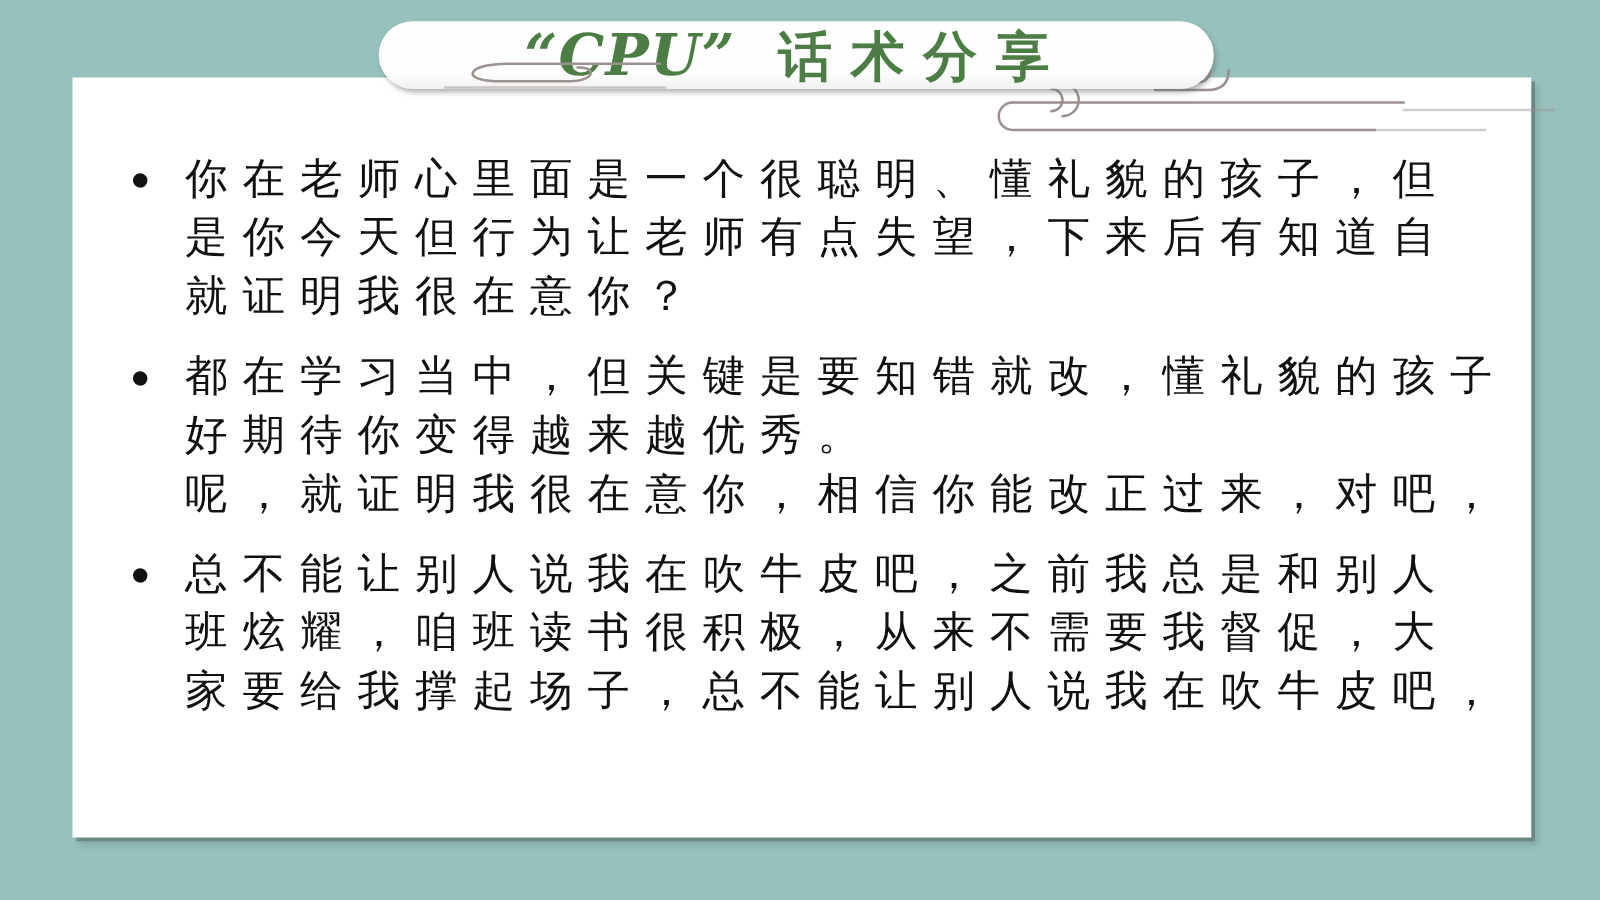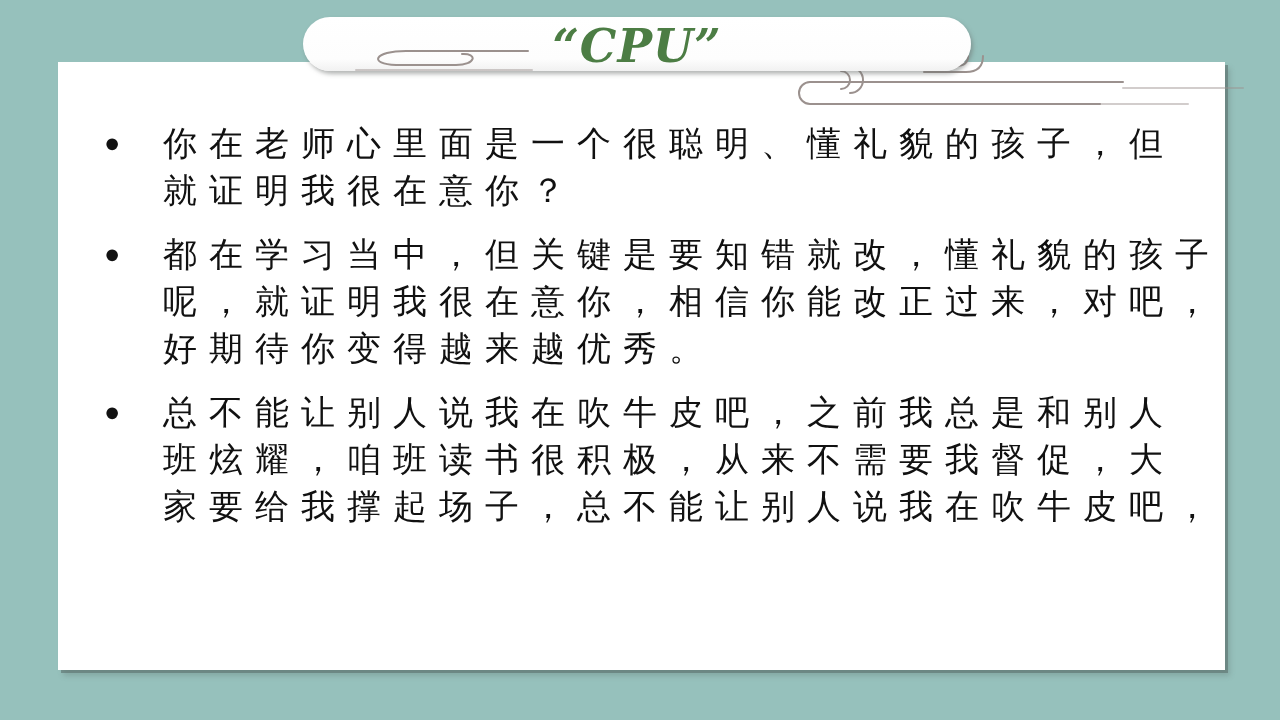--- a/index.html
+++ b/index.html
@@ -66,37 +66,38 @@
     display:flex;
     margin-bottom:17px;
   }
   .bullet-marker{
     width:44px;
     flex:0 0 44px;
     font-size:27px;
     line-height:47px;
     color:#111111;
   }
-  .bullet-lines{flex:1;margin-left:15px;}
+  .bullet-lines{flex:1;}
   .bullet-line{
     font-size:34px;
     line-height:47px;
     letter-spacing:12px;
     color:#111111;
     white-space:nowrap;
   }
 </style>
 </head>
 <body>
 
 <div class="card"></div>
 
 <div class="banner">
   <div class="title">
     <span class="title-en">“CPU”</span>
+    <span class="title-cn">话术分享</span>
   </div>
 </div>
 
 <svg class="cloud cloud-left" viewBox="0 0 200 30">
   <path d="M192,9 L70,9 C38,9 32,22 60,23 L120,23 C140,23 142,11 126,12"></path>
   <path class="faint" d="M20,28 L196,28"></path>
 </svg>
 
 <svg class="cloud cloud-right" viewBox="0 0 470 56">
 
@@ -111,29 +112,30 @@
   <path class="faint" d="M345,36 L465,36"></path>
   <path class="faint" d="M322,52 L410,52"></path>
 </svg>
 
 <div class="content">
   <div id="bullet-list">
       <div class="bullet-item">
         <span class="bullet-marker">●</span>
         <div class="bullet-lines">
           <div class="bullet-line">你在老师心里面是一个很聪明、懂礼貌的孩子，但</div>
+          <div class="bullet-line">是你今天但行为让老师有点失望，下来后有知道自</div>
           <div class="bullet-line">就证明我很在意你？</div>
         </div>
       </div>
       <div class="bullet-item">
         <span class="bullet-marker">●</span>
         <div class="bullet-lines">
           <div class="bullet-line">都在学习当中，但关键是要知错就改，懂礼貌的孩子</div>
+          <div class="bullet-line">好期待你变得越来越优秀。</div>
           <div class="bullet-line">呢，就证明我很在意你，相信你能改正过来，对吧，</div>
-          <div class="bullet-line">好期待你变得越来越优秀。</div>
         </div>
       </div>
       <div class="bullet-item">
         <span class="bullet-marker">●</span>
         <div class="bullet-lines">
           <div class="bullet-line">总不能让别人说我在吹牛皮吧，之前我总是和别人</div>
           <div class="bullet-line">班炫耀，咱班读书很积极，从来不需要我督促，大</div>
           <div class="bullet-line">家要给我撑起场子，总不能让别人说我在吹牛皮吧，</div>
         </div>
       </div>

